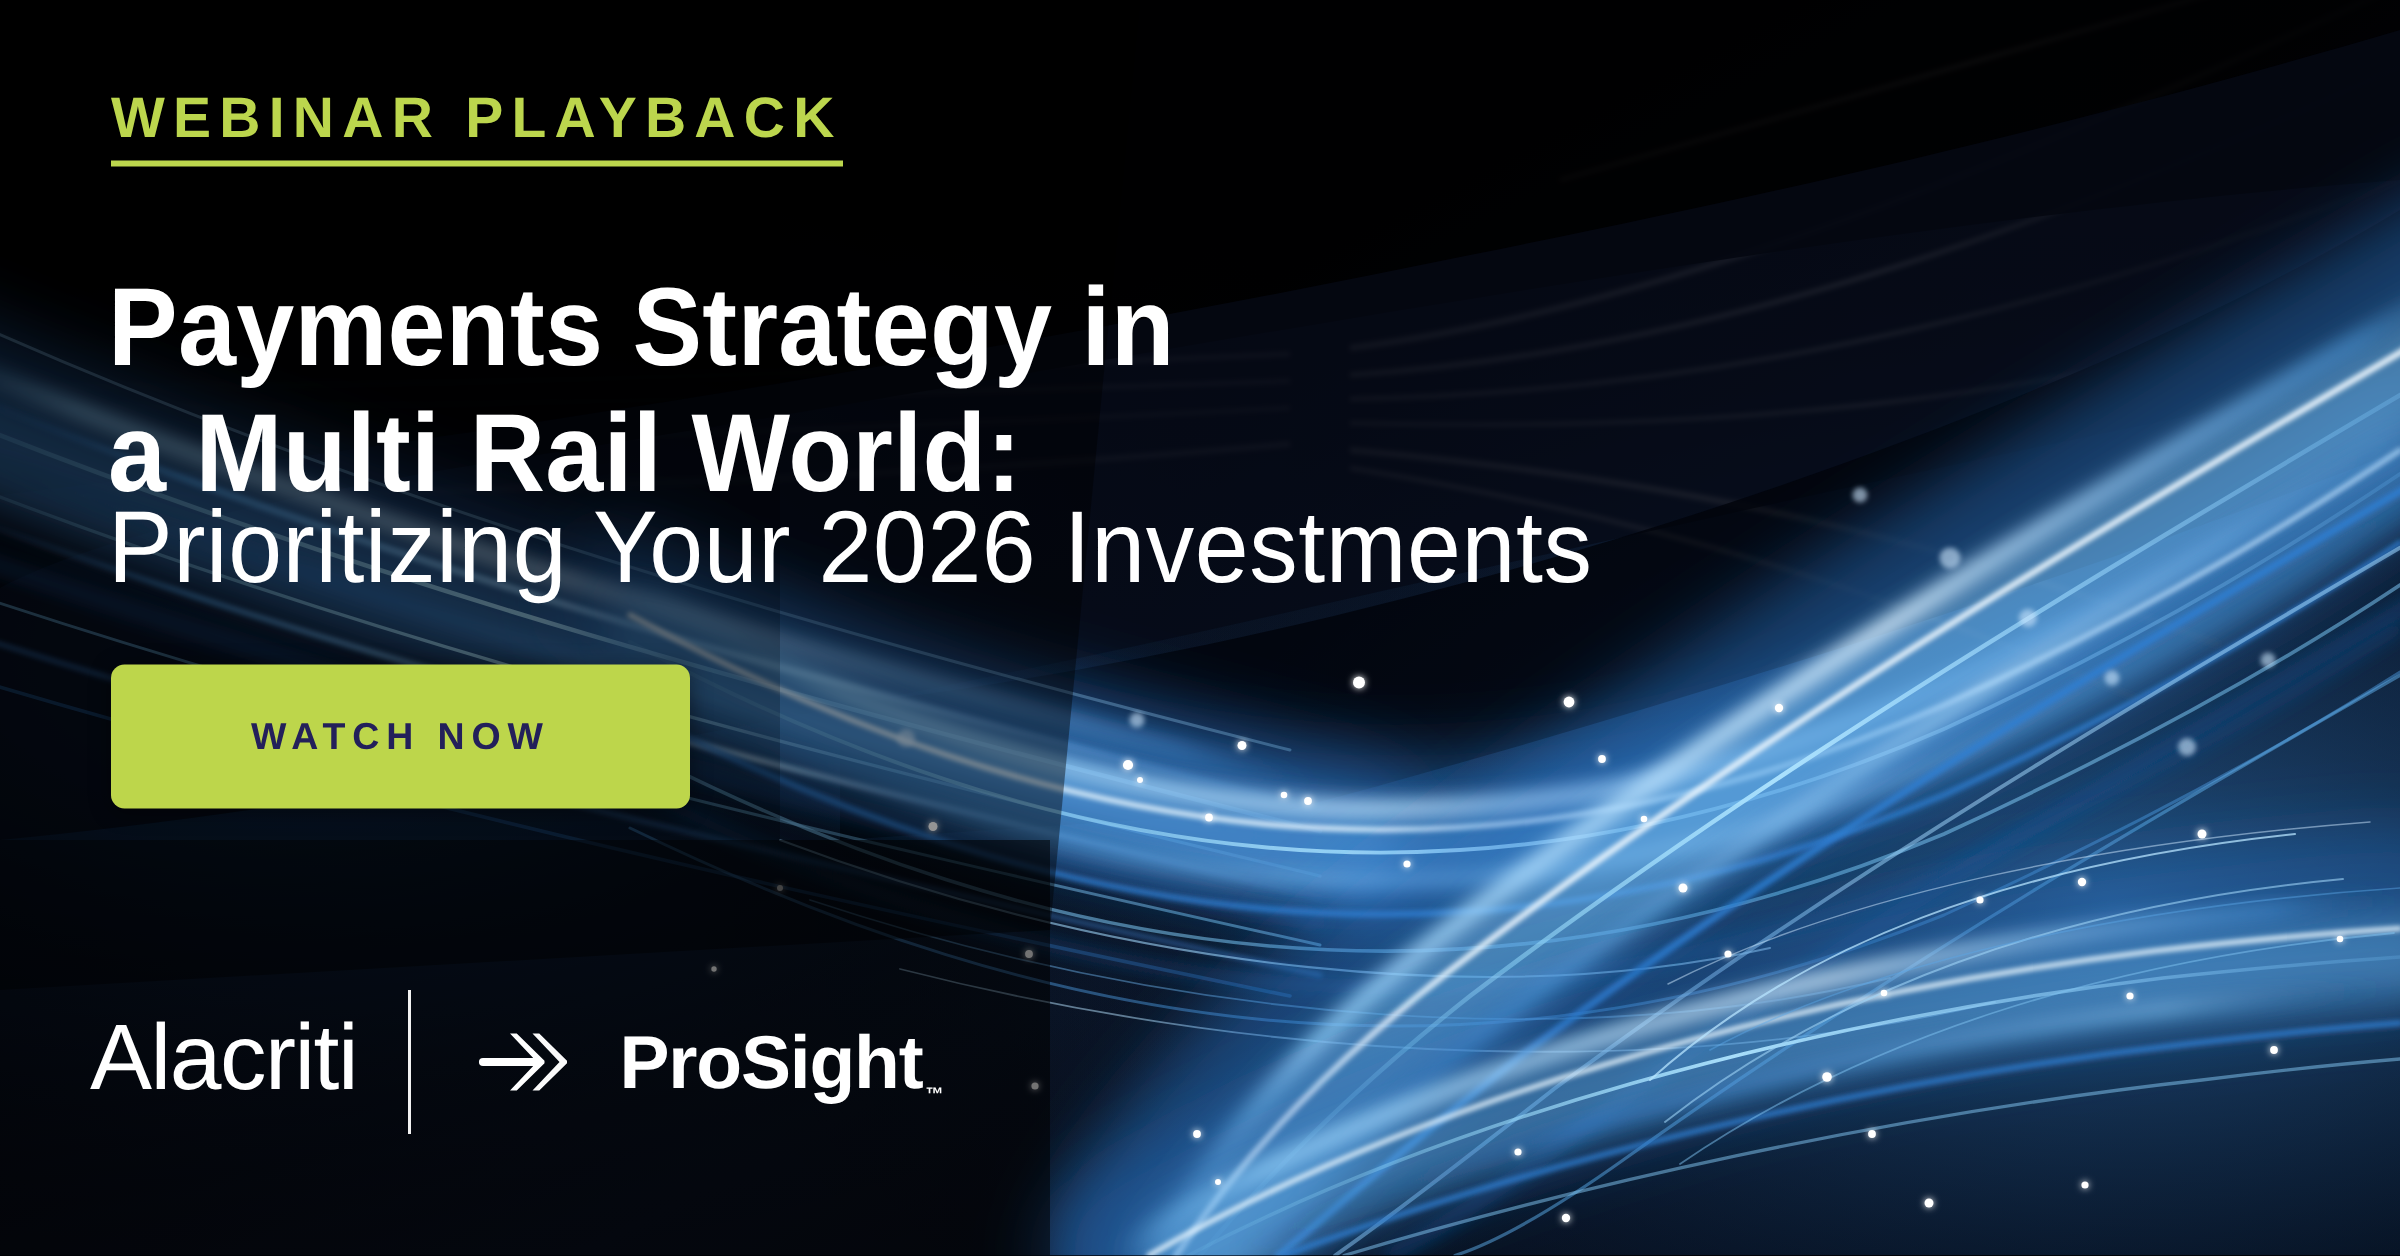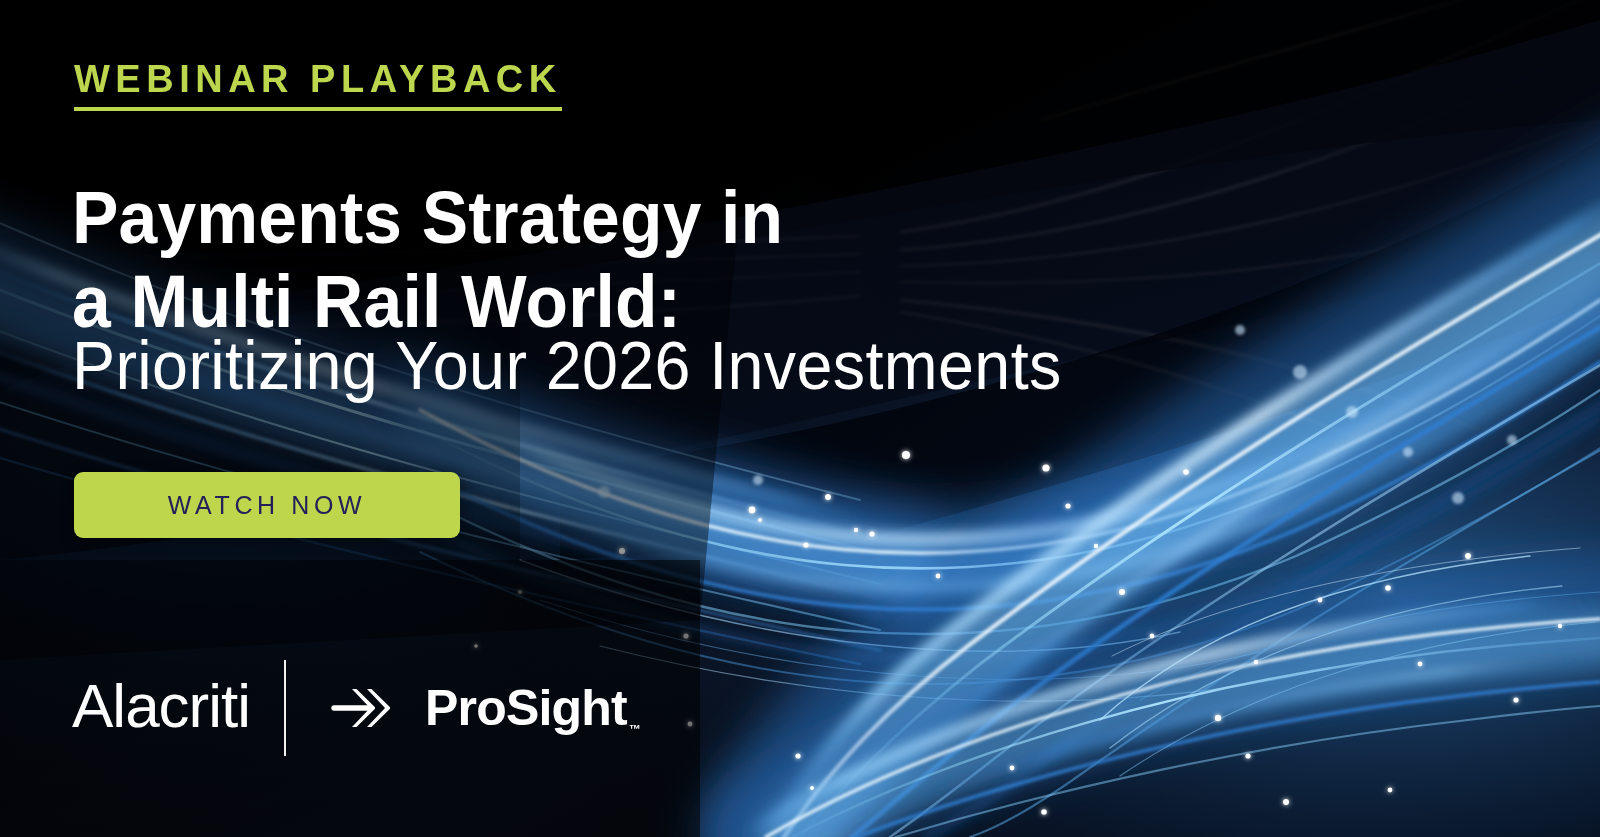--- a/index.html
+++ b/index.html
@@ -60,36 +60,36 @@
     font-weight:400;
     font-size:68px;
     line-height:76px;
     letter-spacing:0.4px;
     transform:scaleX(0.95);
     transform-origin:left center;
     white-space:nowrap;
   }
 
   .cta {
-    position:absolute; left:74px; top:472px;
-    width:386px; height:66px;
+    position:absolute; left:74px; top:443px;
+    width:386px; height:96px;
     background:#bdd64b;
     border:none; border-radius:9px;
     color:#23205a;
     font-family:"Liberation Sans", sans-serif;
-    font-size:25px; font-weight:400;
+    font-size:25px; font-weight:700;
     letter-spacing:4.6px;
     cursor:pointer;
     display:flex; align-items:center; justify-content:center;
     text-transform:uppercase;
     box-shadow:0 2px 14px rgba(0,0,0,.45);
   }
 
   .logos {
-    position:absolute; left:72px; top:655px;
+    position:absolute; left:60px; top:655px;
     height:105px;
     display:flex; align-items:center;
   }
   .logo-alacriti {
     color:#fff;
     font-family:"Liberation Sans", sans-serif;
     font-size:62px;
     font-weight:400;
     letter-spacing:-1px;
     line-height:1;

